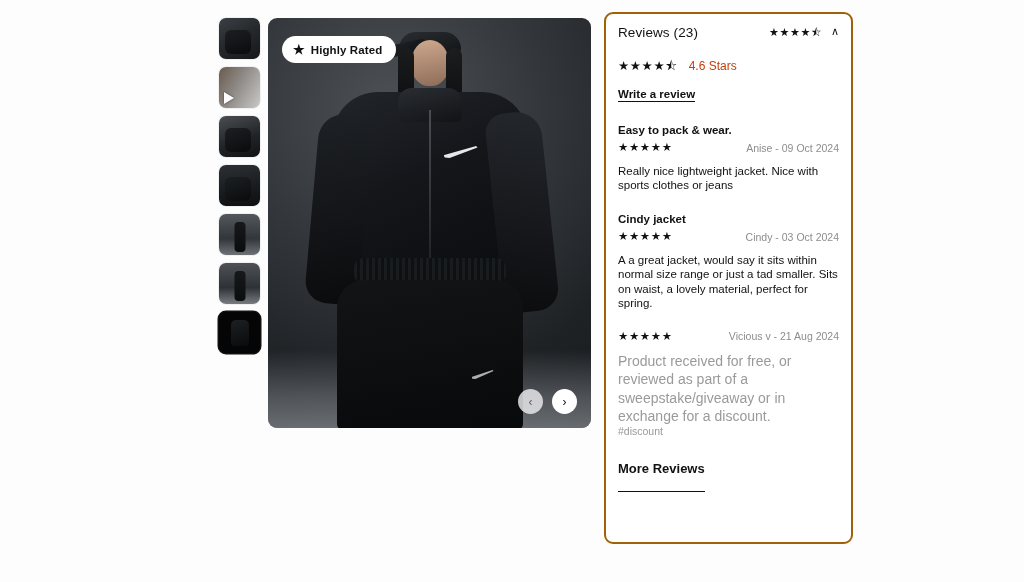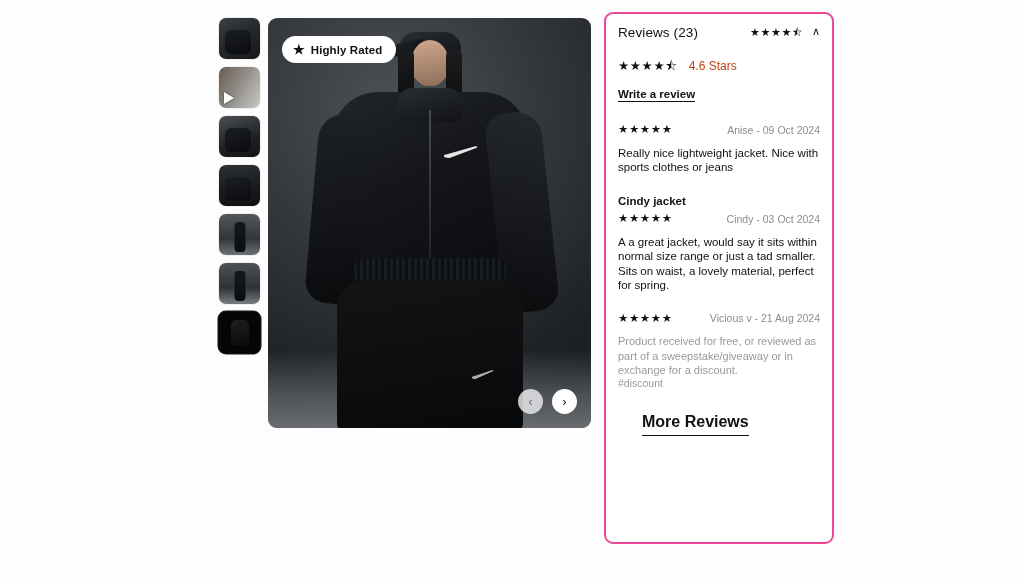--- a/index.html
+++ b/index.html
@@ -192,22 +192,22 @@
     cursor: pointer; border: none;
     font-family: "Liberation Sans", sans-serif;
   }
   .navbtn.prev { background: rgba(235,236,238,0.82); color: #5c6065; }
   .navbtn.next { background: #ffffff; color: #111; }
 
   
   .reviews {
     position: absolute;
     left: 604px; top: 12px;
-    width: 230px; height: 532px;
-    border: 2px solid #ec4899;
+    width: 249px; height: 532px;
+    border: 2px solid #a16207;
     border-radius: 9px;
     background: #ffffff;
     padding: 11px 12px 0 12px;
     overflow: hidden;
   }
   .rv-header {
     display: flex; align-items: center; justify-content: space-between;
     margin-bottom: 19px;
     cursor: pointer;
   }
@@ -230,31 +230,30 @@
     margin-bottom: 22px;
     text-align: right;
   }
 
   .review { margin-bottom: 20px; }
   .rv-head { font-size: 11.5px; font-weight: 700; color: #111; margin-bottom: 6px; }
   .rv-meta { display: flex; align-items: center; justify-content: space-between; margin-bottom: 10px; }
   .rv-meta .stars { font-size: 11.5px; }
   .rv-author { font-size: 10.5px; color: #8d8d8d; }
   .rv-body { font-size: 11.5px; color: #111; line-height: 1.25; }
-  .rv-disclaimer { font-size: 11px; color: #9a9a9a; line-height: 1.3; margin-top: 9px; }
+  .rv-disclaimer { font-size: 14px; color: #9a9a9a; line-height: 1.3; margin-top: 9px; }
   .rv-tag { font-size: 10.5px; color: #9a9a9a; line-height: 1.3; }
 
   .more-link {
     display: inline-block;
-    font-size: 16px; font-weight: 700; color: #111;
+    font-size: 13px; font-weight: 700; color: #111;
     border-bottom: 1.5px solid #111;
-    padding-bottom: 4px;
+    padding-bottom: 15px;
     cursor: pointer;
     margin-top: 2px;
-    margin-left: 24px;
   }
 </style>
 </head>
 <body>
 
 <div class="page">
 
   <div class="gallery">
 
     <div class="thumbs">
@@ -320,20 +319,21 @@
     </div>
 
     <div class="rv-summary">
       <span class="stars">★★★★⯪</span>
       <span class="rv-summary-label">4.6 Stars</span>
     </div>
 
     <a class="write-link">Write a review</a>
 
     <article class="review">
+      <div class="rv-head">Easy to pack &amp; wear.</div>
       <div class="rv-meta">
         <span class="stars">★★★★★</span>
         <span class="rv-author">Anise - 09 Oct 2024</span>
       </div>
       <p class="rv-body">Really nice lightweight jacket. Nice with sports clothes or jeans</p>
     </article>
 
     <article class="review">
       <div class="rv-head">Cindy jacket</div>
       <div class="rv-meta">

